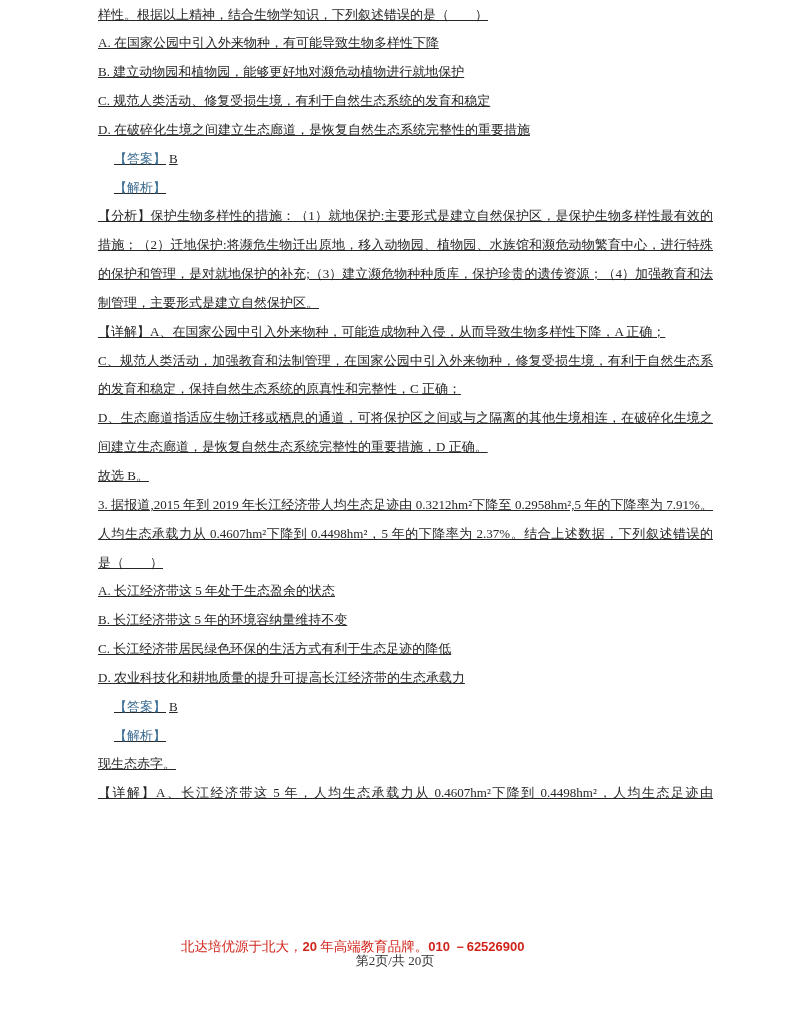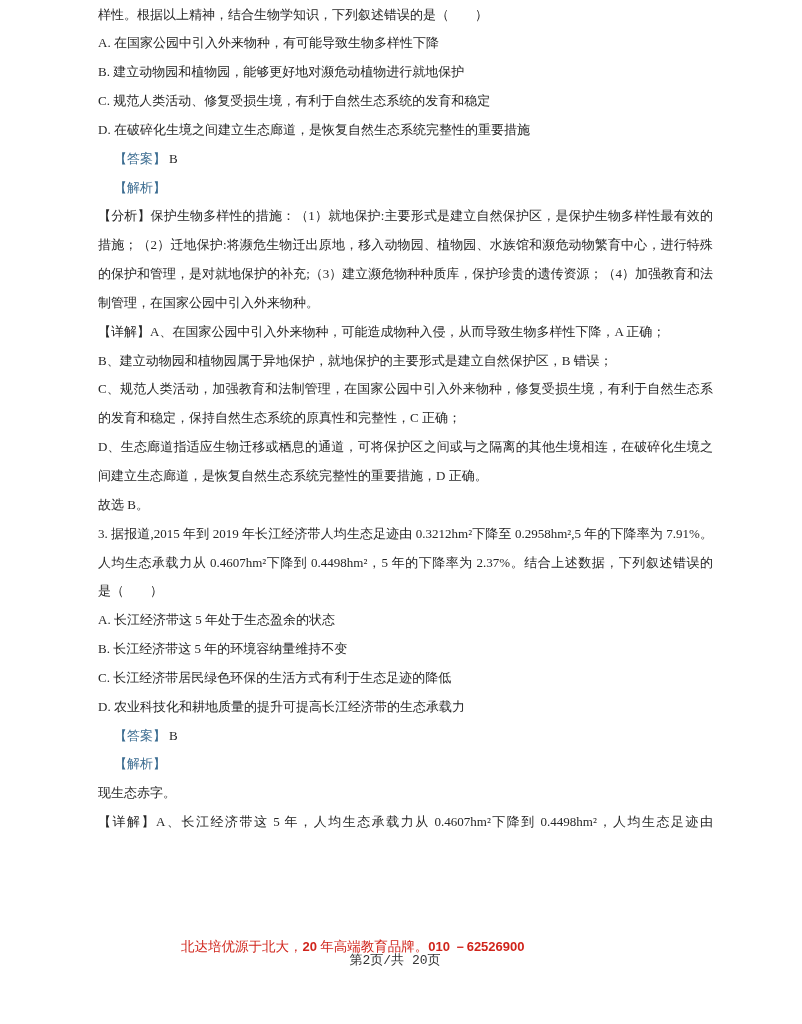--- a/index.html
+++ b/index.html
@@ -8,20 +8,21 @@
     width:802px;height:1024px;
     background:#ffffff;
     overflow:hidden;
     font-family:"Liberation Serif","DejaVu Serif",serif;
     color:#262626;
   }
   .doc{
     position:absolute;
     left:98px;top:0.5px;
     width:615px;
+    text-decoration:underline;
   }
   .line{
     height:28.85px;
     line-height:28.85px;
     font-size:13px;
     white-space:nowrap;
     overflow:visible;
   }
   
   .j{
@@ -45,21 +46,21 @@
     font-weight:bold;
     font-size:13px;
   }
   .footer-pagenum{
     position:absolute;
     left:0;top:952px;
     width:790px;
     text-align:center;
     font-size:13px;
     color:#333333;
-    height:17px;line-height:17px;font-family:Liberation Mono, monospace;
+    height:17px;line-height:17px;
   }
 </style>
 </head>
 <body>
 
 <div class="page">
   <main class="doc">
 
     <div class="line">样性。根据以上精神，结合生物学知识，下列叙述错误的是（　　）</div>
     <div class="line">A. 在国家公园中引入外来物种，有可能导致生物多样性下降</div>
@@ -70,24 +71,23 @@
     <div class="line">
       <span class="blue">【答案】</span><span class="ansval">B</span>
     </div>
     <div class="line">
       <span class="blue">【解析】</span>
     </div>
 
     <div class="line j">【分析】保护生物多样性的措施：（1）就地保护:主要形式是建立自然保护区，是保护生物多样性最有效的</div>
     <div class="line j">措施；（2）迁地保护:将濒危生物迁出原地，移入动物园、植物园、水族馆和濒危动物繁育中心，进行特殊</div>
     <div class="line j">的保护和管理，是对就地保护的补充;（3）建立濒危物种种质库，保护珍贵的遗传资源；（4）加强教育和法</div>
-    <div class="line">制管理，在国家公园中引入外来物种。</div>
+    <div class="line">制管理，主要形式是建立自然保护区。</div>
 
     <div class="line">【详解】A、在国家公园中引入外来物种，可能造成物种入侵，从而导致生物多样性下降，A 正确；</div>
-    <div class="line">B、建立动物园和植物园属于异地保护，就地保护的主要形式是建立自然保护区，B 错误；</div>
     <div class="line j">C、规范人类活动，加强教育和法制管理，在国家公园中引入外来物种，修复受损生境，有利于自然生态系统</div>
     <div class="line">的发育和稳定，保持自然生态系统的原真性和完整性，C 正确；</div>
     <div class="line j">D、生态廊道指适应生物迁移或栖息的通道，可将保护区之间或与之隔离的其他生境相连，在破碎化生境之</div>
     <div class="line">间建立生态廊道，是恢复自然生态系统完整性的重要措施，D 正确。</div>
     <div class="line">故选 B。</div>
 
     <div class="line j">3. 据报道,2015 年到 2019 年长江经济带人均生态足迹由 0.3212hm²下降至 0.2958hm²,5 年的下降率为 7.91%。</div>
     <div class="line j">人均生态承载力从 0.4607hm²下降到 0.4498hm²，5 年的下降率为 2.37%。结合上述数据，下列叙述错误的</div>
     <div class="line">是（　　）</div>
 

